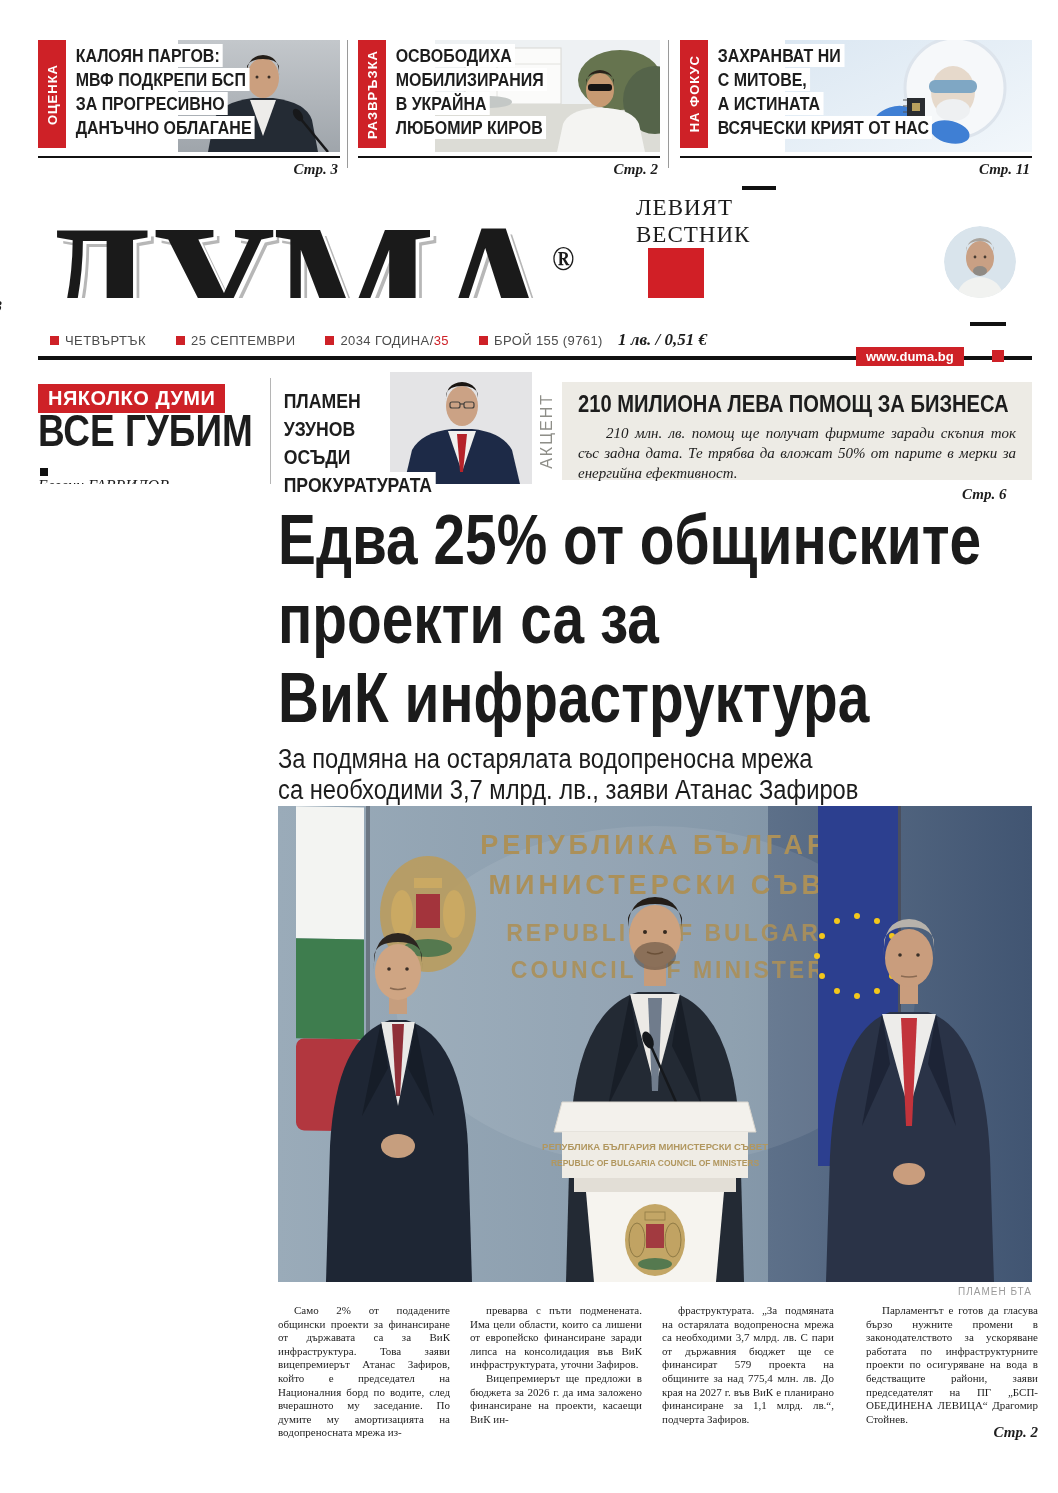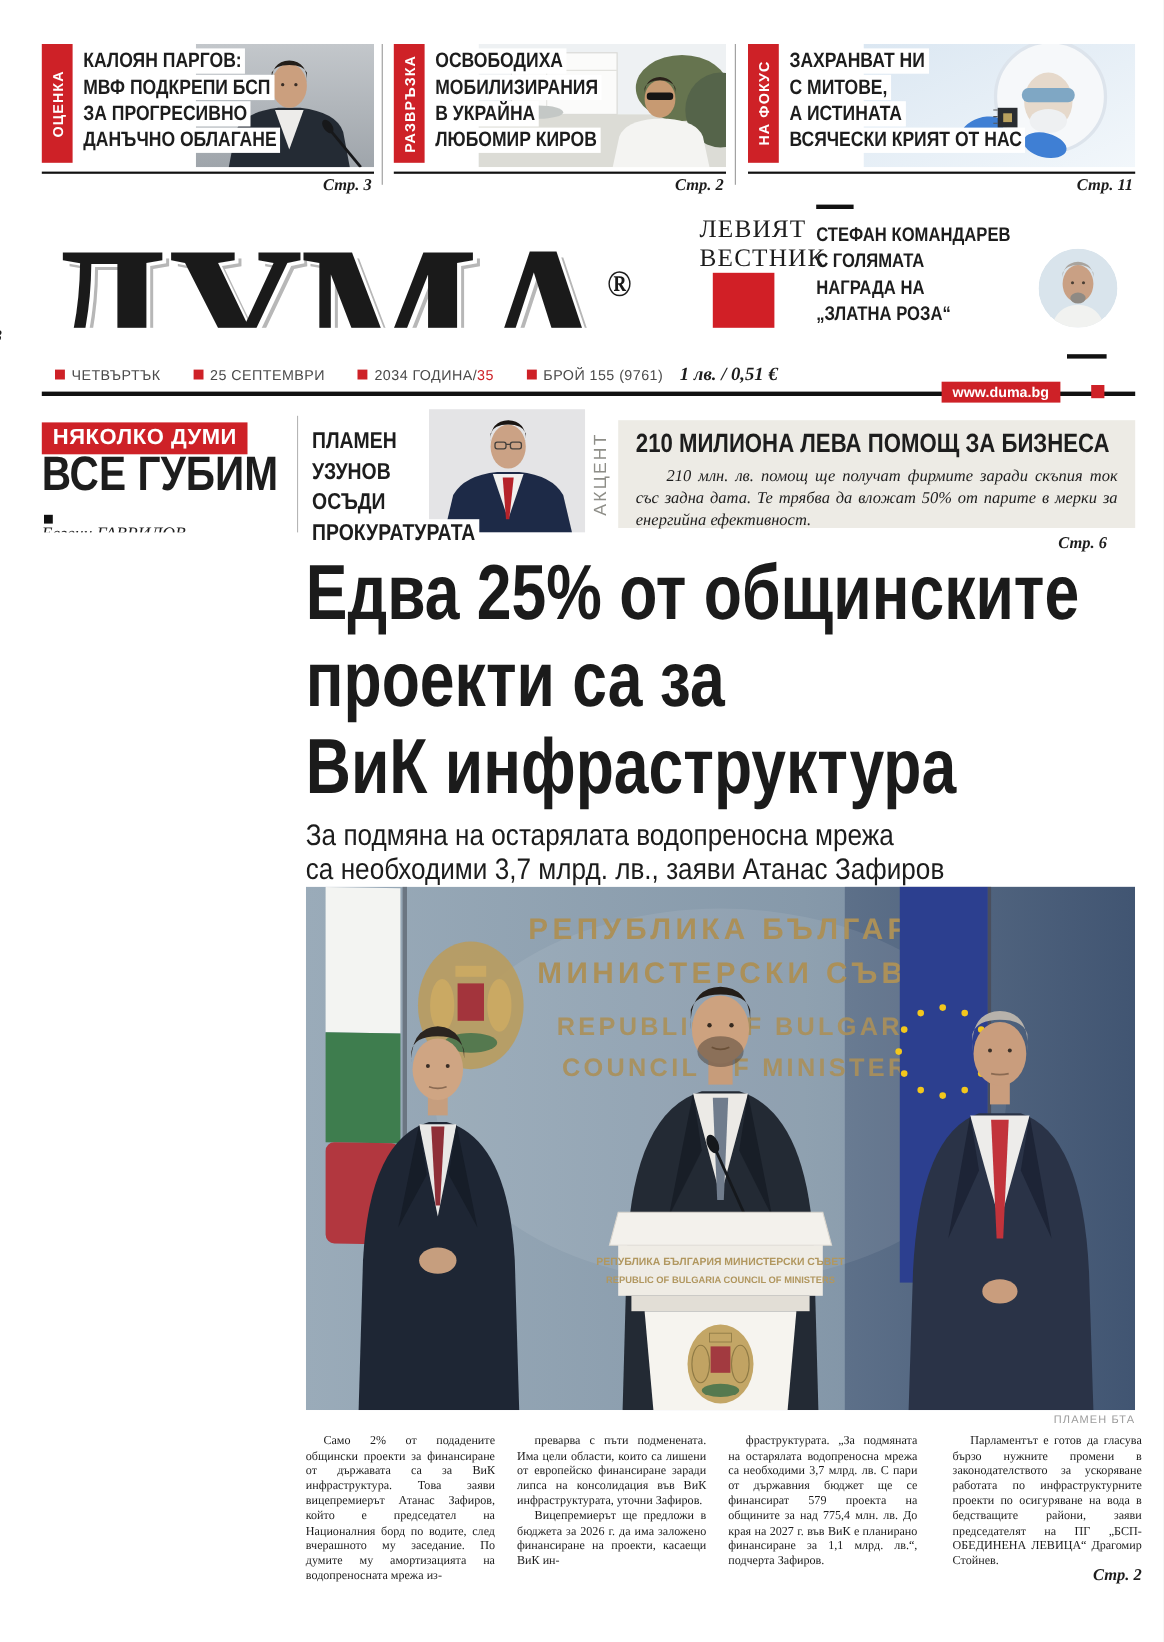--- a/index.html
+++ b/index.html
@@ -224,26 +224,20 @@
 
   <div class="logo"><span>ДУМА</span><sup>®</sup></div>
   <div class="tagline">
     <div>ЛЕВИЯТ</div>
     <div>ВЕСТНИК</div>
   </div>
   <div class="redsq"></div>
 
   <div class="kom">
     <div class="dash1"></div>
-    <div class="lines">
-      <div><span class="chip cond">СТЕФАН КОМАНДАРЕВ</span></div>
-      <div><span class="chip cond">С ГОЛЯМАТА</span></div>
-      <div><span class="chip cond">НАГРАДА НА</span></div>
-      <div><span class="chip cond">„ЗЛАТНА РОЗА“</span></div>
-    </div>
     <div class="photo">
       <svg width="72" height="72" viewBox="0 0 72 72">
         <circle cx="36" cy="36" r="36" fill="#d9e4ec"></circle>
         <ellipse cx="36" cy="32" rx="14" ry="17" fill="#c9a084"></ellipse>
         <path d="M22,30 Q21,13 36,12 Q51,13 50,30 L50,22 Q47,15 36,15 Q25,15 22,22 Z" fill="#a9a49e"></path>
         <ellipse cx="36" cy="45" rx="7" ry="5" fill="#8f8a84"></ellipse>
         <path d="M12,72 Q16,52 36,51 Q56,52 60,72 Z" fill="#f1f2f0"></path>
         <circle cx="31" cy="31" r="1.4" fill="#4a3e34"></circle>
           <circle cx="41" cy="31" r="1.4" fill="#4a3e34"></circle>
       </svg>

